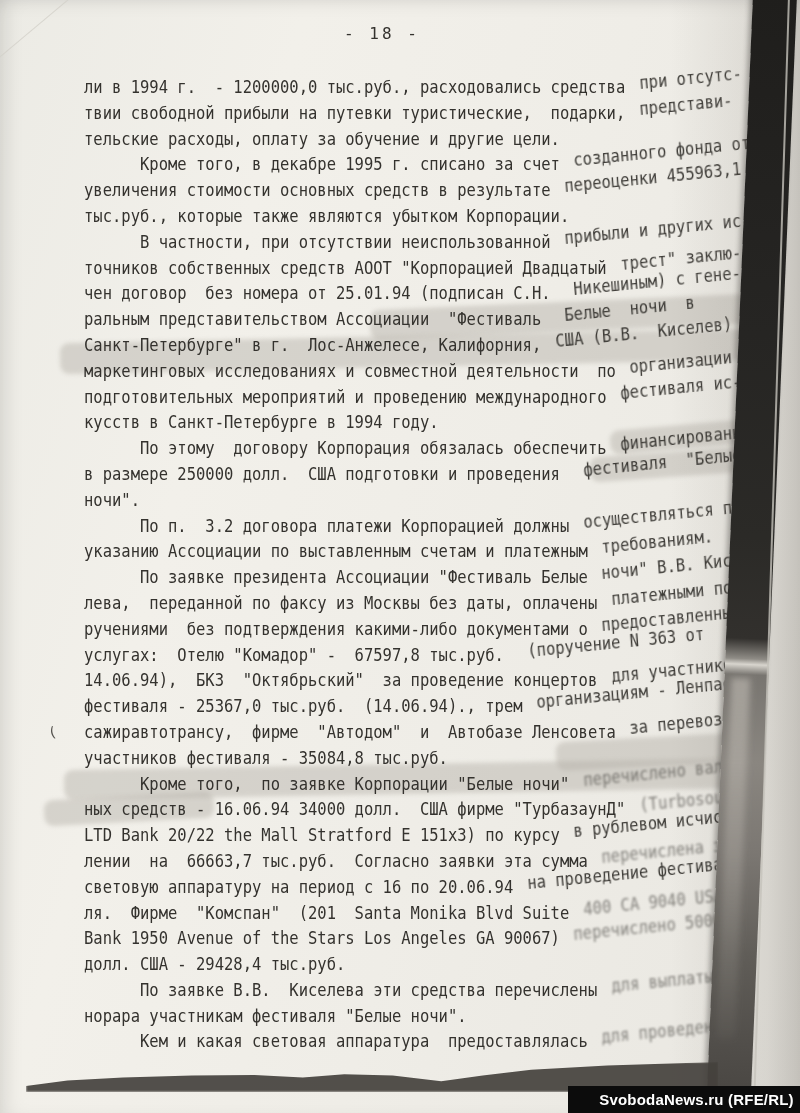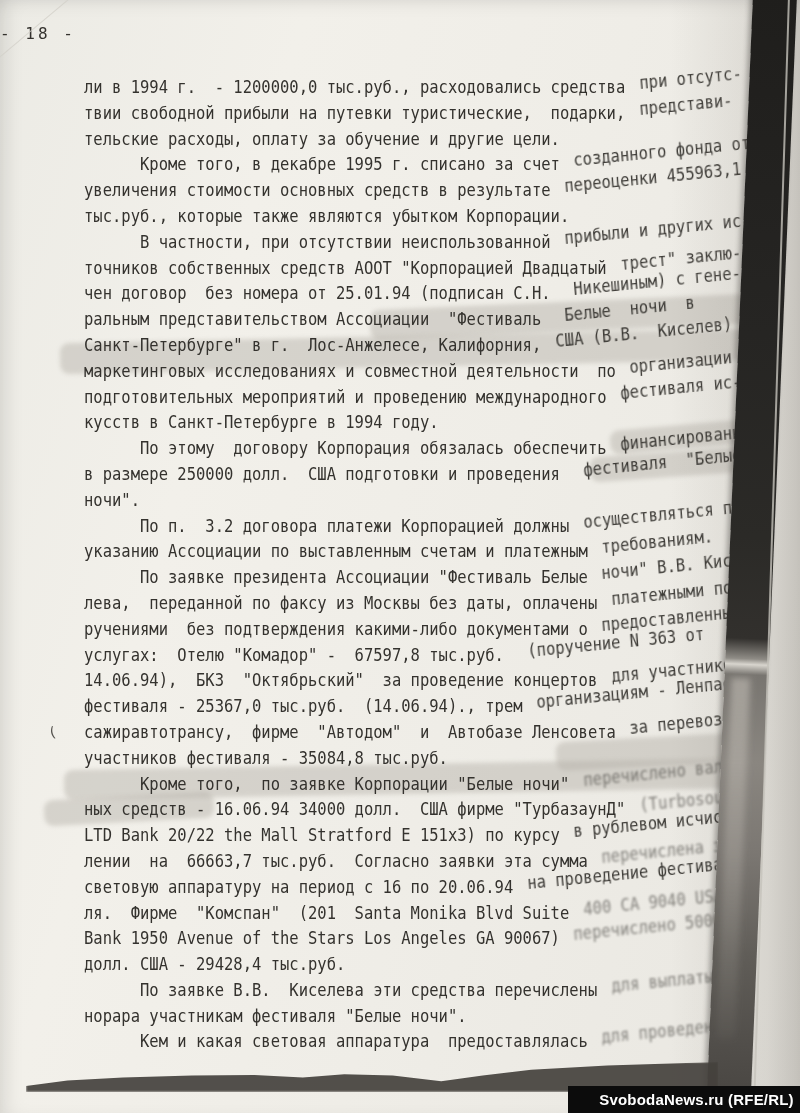--- a/index.html
+++ b/index.html
@@ -8,21 +8,21 @@
     background:#dddbd5;
     font-family:"DejaVu Sans Mono", monospace;
   }
   .page {
     position:relative; width:800px; height:1113px; overflow:hidden;
     background:linear-gradient(105deg,#ecebe5 0%,#f2f0ea 28%,#efede7 58%,#e9e7e1 100%);
     box-shadow: inset 14px 0 22px -12px rgba(0,0,0,.14), inset 0 14px 20px -14px rgba(0,0,0,.10);
     color:var(--ink);
   }
   .page-num {
-    position:absolute; top:24px; left:0; width:764px; text-align:left;
+    position:absolute; top:24px; left:0; width:764px; text-align:center;
     font-size:16px; letter-spacing:3px; color:var(--ink);
   }
   .textblock { position:absolute; top:76px; left:84px; width:690px; z-index:2; }
   .line {
     white-space:pre; font-size:15.5px; height:25.8px; line-height:25.8px;
     transform:scaleY(1.12); transform-origin:0 50%;
     color:var(--ink);
   }
   .tail {
     display:inline-block; margin-left:6px;

